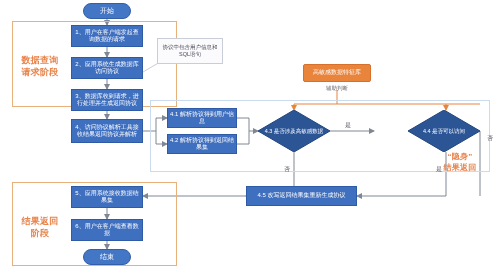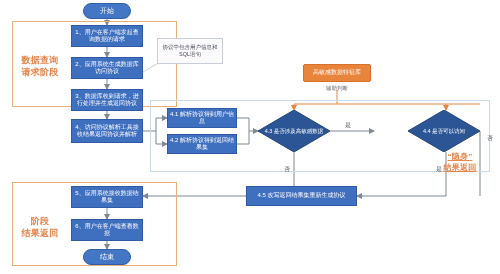--- a/index.html
+++ b/index.html
@@ -103,29 +103,29 @@
     </g>
   </svg>
 
   <div class="phase phase-orange" style="left:12px;top:21px;width:165px;height:86px;"></div>
   <div class="phase-label" style="left:16px;top:54px;width:48px;font-size:9px;">
     <div>数据查询</div>
     <div>请求阶段</div>
   </div>
 
   <div class="phase phase-blue" style="left:150px;top:100px;width:340px;height:72px;border-color:#C9DBEC;"></div>
-  <div class="phase-label" style="left:432px;top:152px;width:56px;font-size:8px;text-decoration:underline;">
+  <div class="phase-label" style="left:432px;top:152px;width:56px;font-size:8px;">
     <div>“隐身”</div>
     <div>结果返回</div>
   </div>
 
   <div class="phase phase-orange" style="left:12px;top:182px;width:165px;height:84px;"></div>
   <div class="phase-label" style="left:16px;top:215px;width:48px;font-size:9px;">
+    <div>结果返回</div>
     <div>阶段</div>
-    <div>结果返回</div>
   </div>
 
   <div class="node term" style="left:83px;top:3px;width:48px;height:16px;font-size:7px;">开始</div>
 
   <div class="node proc" style="left:71px;top:25px;width:72px;height:22px;font-size:6px;padding:2px;">1、用户在客户端发起查询数据的请求</div>
 
   <div class="node proc" style="left:71px;top:57px;width:72px;height:22px;font-size:6px;padding:2px;">2、应用系统生成数据库访问协议</div>
 
   <div class="node proc" style="left:71px;top:89px;width:72px;height:22px;font-size:6px;padding:2px;">3、数据库收到请求，进行处理并生成返回协议</div>
 

